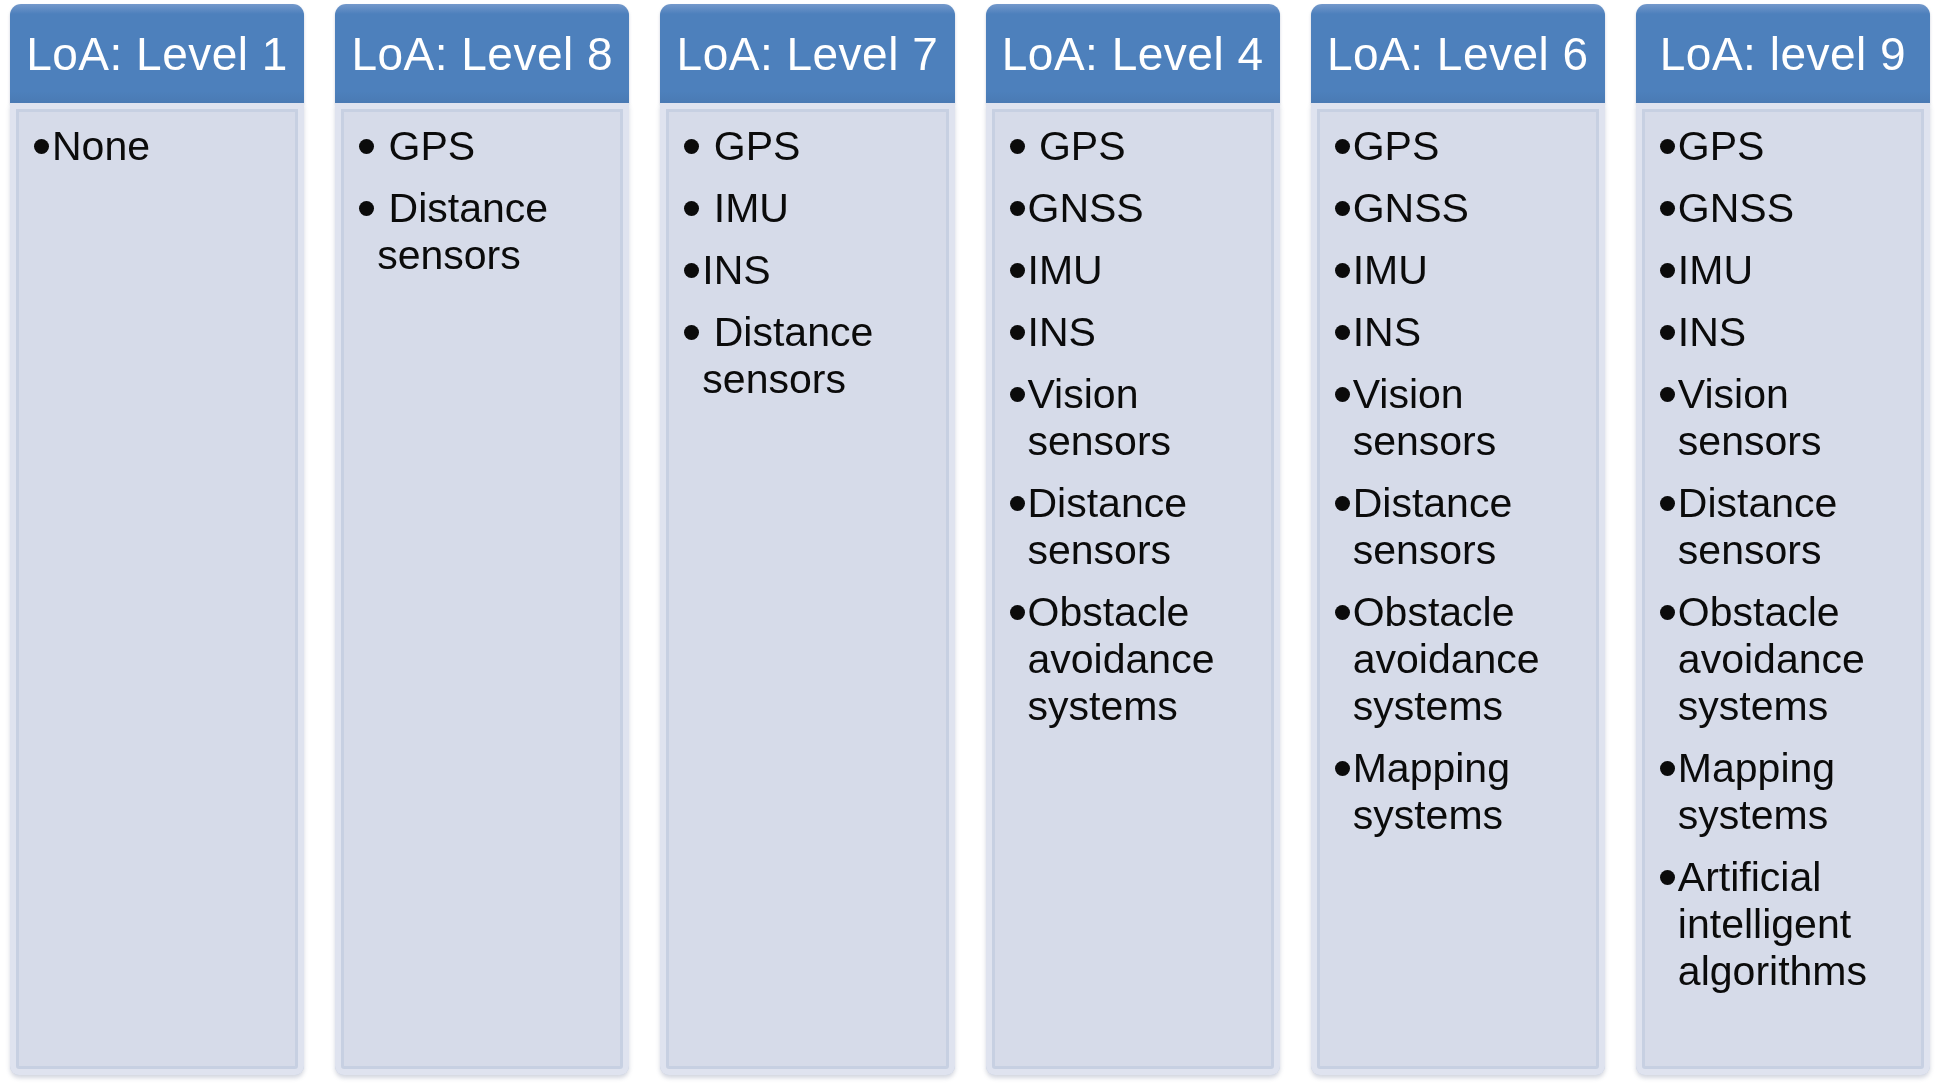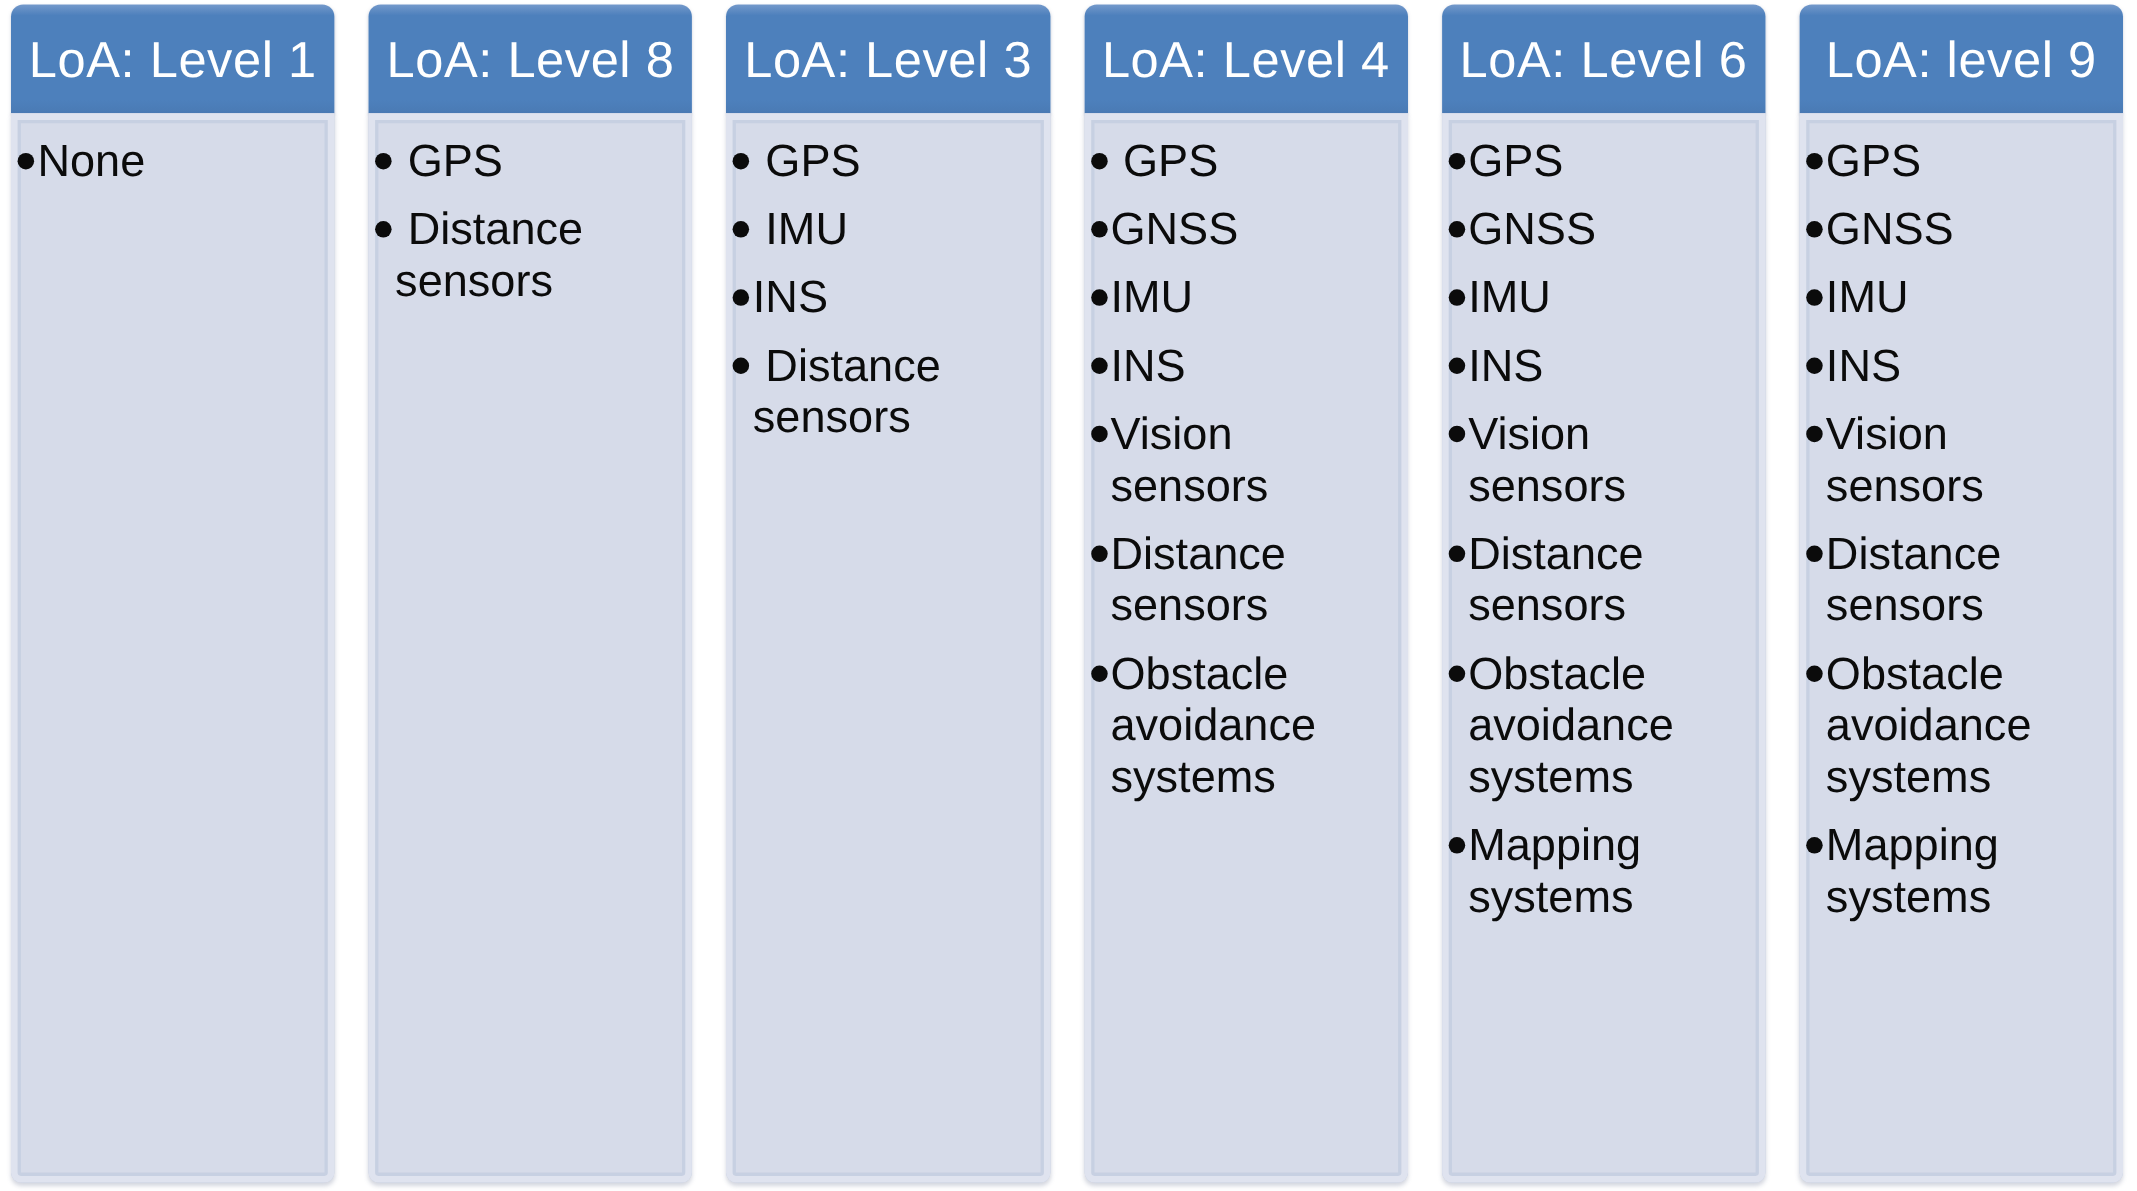--- a/index.html
+++ b/index.html
@@ -38,21 +38,21 @@
     align-items: center;
     justify-content: center;
     letter-spacing: 0.5px;
     box-shadow: 0 2px 3px rgba(110,120,150,0.35);
   }
   .col-body {
     flex: 1;
     background: var(--body-bg);
     box-shadow: inset 0 0 0 6px var(--body-rim), inset 0 0 0 9px var(--body-ring), 0 3px 4px rgba(110,120,150,0.3);
     border-radius: 0 0 9px 9px;
-    padding: 20px 12px 0 6px;
+    padding: 20px 12px 0 24px;
     box-sizing: border-box;
     overflow: hidden;
   }
   .item {
     display: flex;
     align-items: flex-start;
     margin-bottom: 15px;
     font-size: 41px;
     line-height: 47px;
     color: var(--item-text);
@@ -90,21 +90,21 @@
           <span class="dot"></span>
           <span class="item-text"> GPS</span>
         </div>
         <div class="item">
           <span class="dot"></span>
           <span class="item-text"> Distance sensors</span>
         </div>
       </div>
     </div>
     <div class="column">
-      <div class="col-header">LoA: Level 3</div>
+      <div class="col-header">LoA: Level 7</div>
       <div class="col-body">
         <div class="item">
           <span class="dot"></span>
           <span class="item-text"> GPS</span>
         </div>
         <div class="item">
           <span class="dot"></span>
           <span class="item-text"> IMU</span>
         </div>
         <div class="item">
@@ -214,16 +214,20 @@
           <span class="dot"></span>
           <span class="item-text">Distance sensors</span>
         </div>
         <div class="item">
           <span class="dot"></span>
           <span class="item-text">Obstacle avoidance systems</span>
         </div>
         <div class="item">
           <span class="dot"></span>
           <span class="item-text">Mapping systems</span>
+        </div>
+        <div class="item">
+          <span class="dot"></span>
+          <span class="item-text">Artificial intelligent algorithms</span>
         </div>
       </div>
     </div>
   </div>
 
 </body></html>

